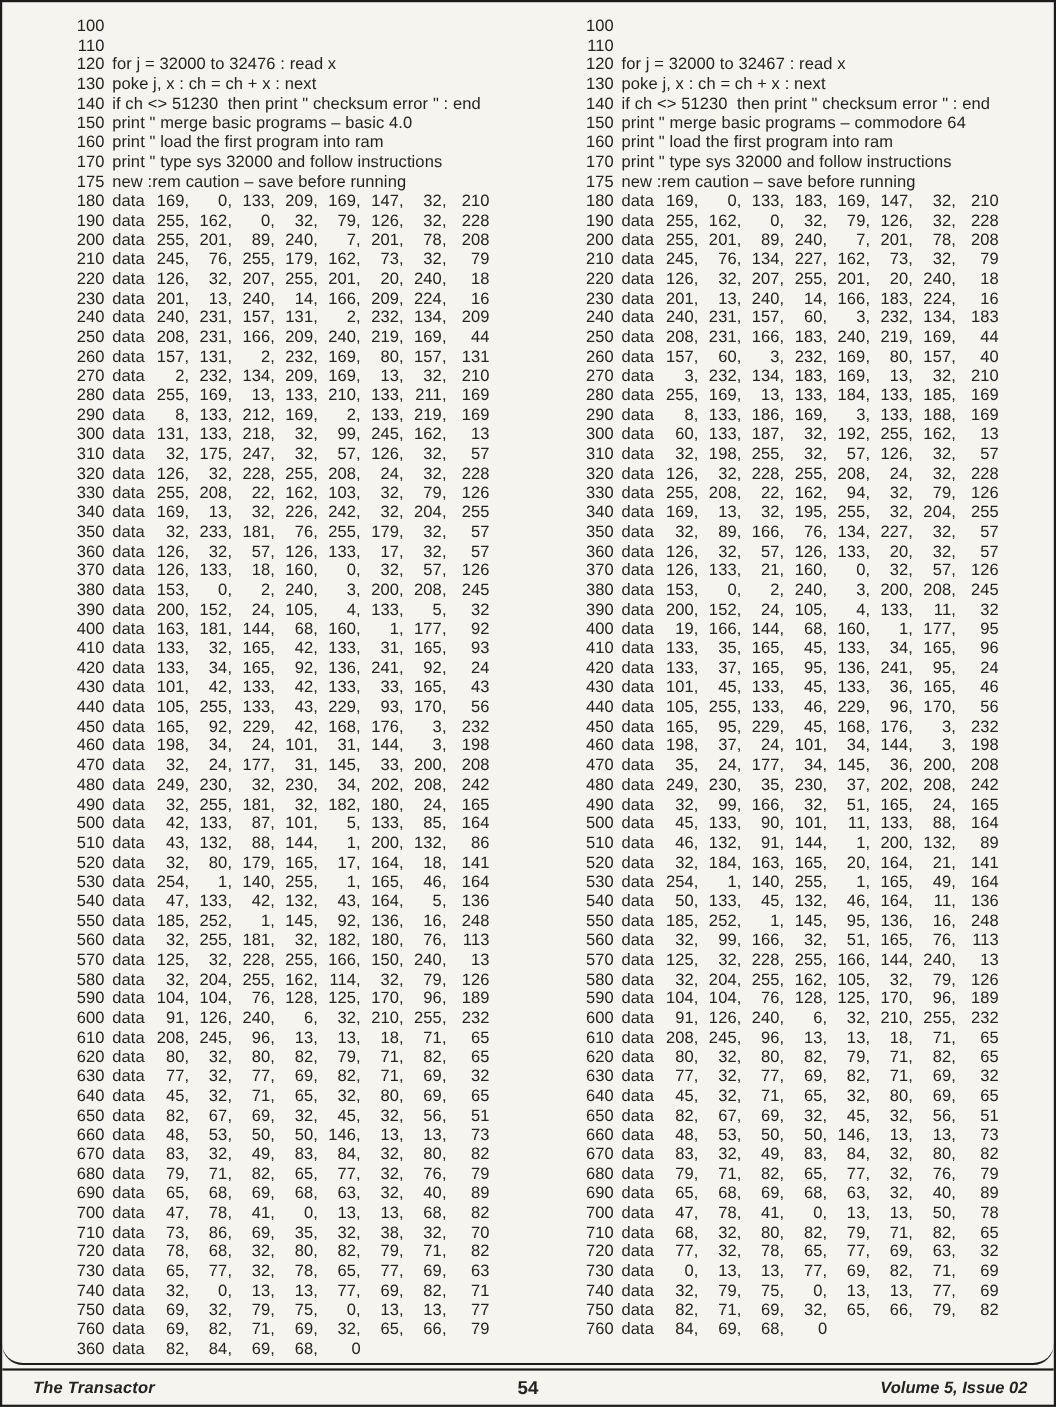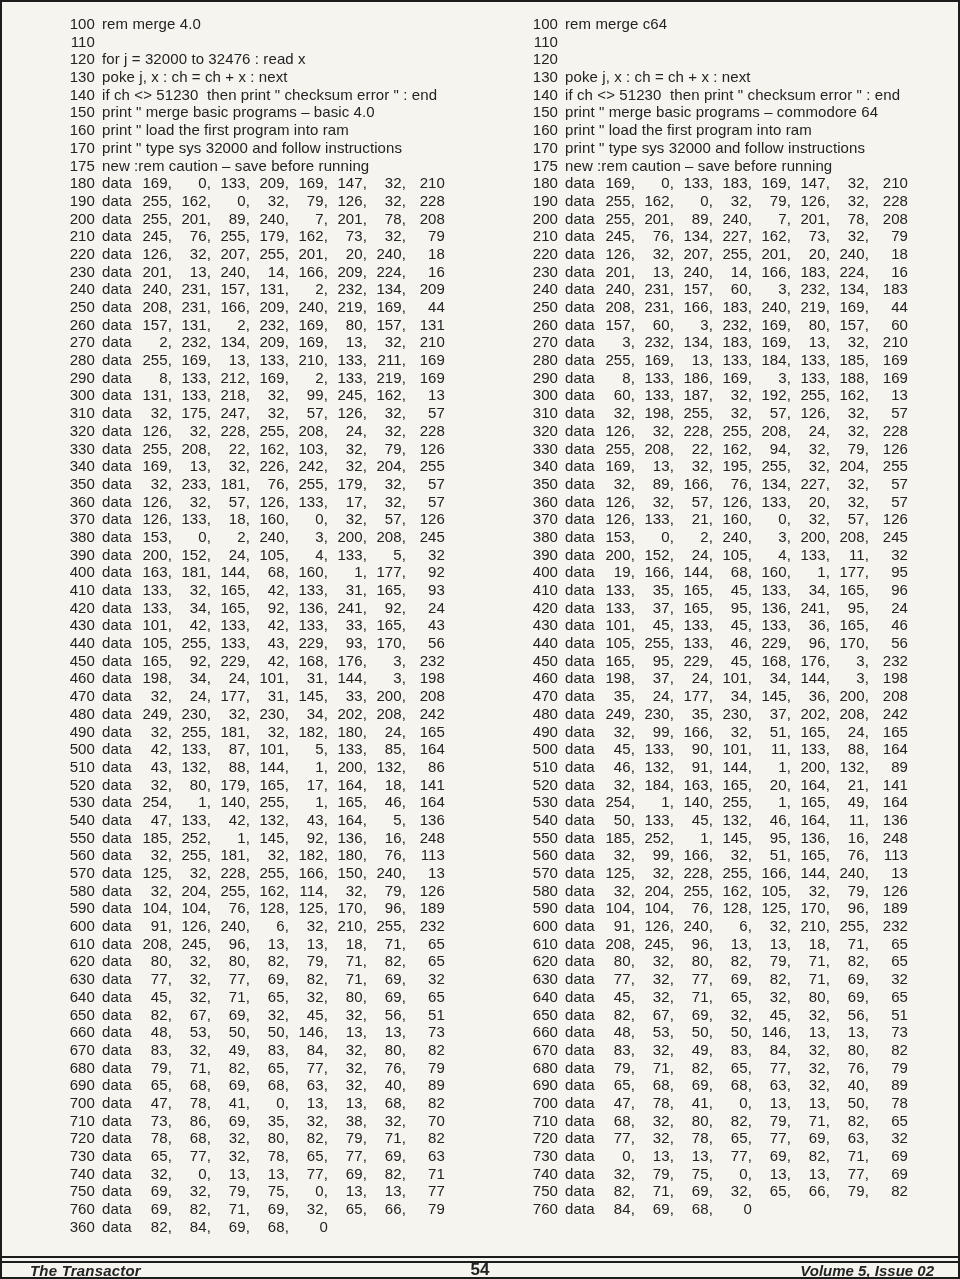--- a/index.html
+++ b/index.html
@@ -9,55 +9,55 @@
     border:2px solid #1c1c1c;
     display:flex;flex-direction:column;
     font-family:"Liberation Sans", sans-serif;
     color:#232323;
     overflow:hidden;
   }
   .content{
     flex:1;display:flex;padding-top:13px;
     border-bottom:2px solid #1c1c1c;
     overflow:hidden;
+    border-radius:19px;
   }
   .column{box-sizing:border-box;}
   .column.left{width:480px;padding-left:60px;}
   .column.right{width:478px;padding-left:44px;}
   .line{
     display:grid;
     grid-template-columns:33px 38px repeat(8,39px);
     height:17.7px;line-height:17.7px;
     font-size:15px;letter-spacing:0.1px;
   }
   .ln{text-align:right;}
   .tx{grid-column:2 / -1;padding-left:7px;white-space:pre;}
   .kw{padding-left:7px;}
   .v{text-align:right;white-space:pre;}
   .footer{
-    height:16px;box-sizing:border-box;
+    height:33px;box-sizing:border-box;
     margin-top:3px;
     border-top:2px solid #1c1c1c;
     display:flex;align-items:center;
     position:relative;
     font-size:15px;
   }
   .footer .mag{margin-left:28px;font-weight:bold;font-style:italic;letter-spacing:0.2px;}
   .footer .pageno{position:absolute;left:0;right:0;text-align:center;font-weight:bold;font-size:17px;}
   .footer .issue{margin-left:auto;margin-right:24px;font-weight:bold;font-style:italic;}
 </style>
 </head>
 <body>
 
 <div class="page">
   <div class="content">
     <div class="column left" id="col-0">
         <div class="line">
           <span class="ln">100</span>
-          <span class="tx">rem merge 4.0</span>
         </div>
         <div class="line">
           <span class="ln">110</span>
         </div>
         <div class="line">
           <span class="ln">120</span>
           <span class="tx">for j = 32000 to 32476 : read x</span>
         </div>
         <div class="line">
           <span class="ln">130</span>
@@ -797,27 +797,27 @@
           <span class="v">82,</span>
           <span class="v">84,</span>
           <span class="v">69,</span>
           <span class="v">68,</span>
           <span class="v">0</span>
         </div>
       </div>
     <div class="column right" id="col-1">
         <div class="line">
           <span class="ln">100</span>
-          <span class="tx">rem merge c64</span>
         </div>
         <div class="line">
           <span class="ln">110</span>
         </div>
         <div class="line">
           <span class="ln">120</span>
+          <span class="tx">for j = 32000 to 32467 : read x</span>
         </div>
         <div class="line">
           <span class="ln">130</span>
           <span class="tx">poke j, x : ch = ch + x : next</span>
         </div>
         <div class="line">
           <span class="ln">140</span>
           <span class="tx">if ch &lt;&gt; 51230  then print " checksum error " : end</span>
         </div>
         <div class="line">
@@ -935,21 +935,21 @@
         <div class="line">
           <span class="ln">260</span>
           <span class="kw">data</span>
           <span class="v">157,</span>
           <span class="v">60,</span>
           <span class="v">3,</span>
           <span class="v">232,</span>
           <span class="v">169,</span>
           <span class="v">80,</span>
           <span class="v">157,</span>
-          <span class="v">60</span>
+          <span class="v">40</span>
         </div>
         <div class="line">
           <span class="ln">270</span>
           <span class="kw">data</span>
           <span class="v">3,</span>
           <span class="v">232,</span>
           <span class="v">134,</span>
           <span class="v">183,</span>
           <span class="v">169,</span>
           <span class="v">13,</span>

